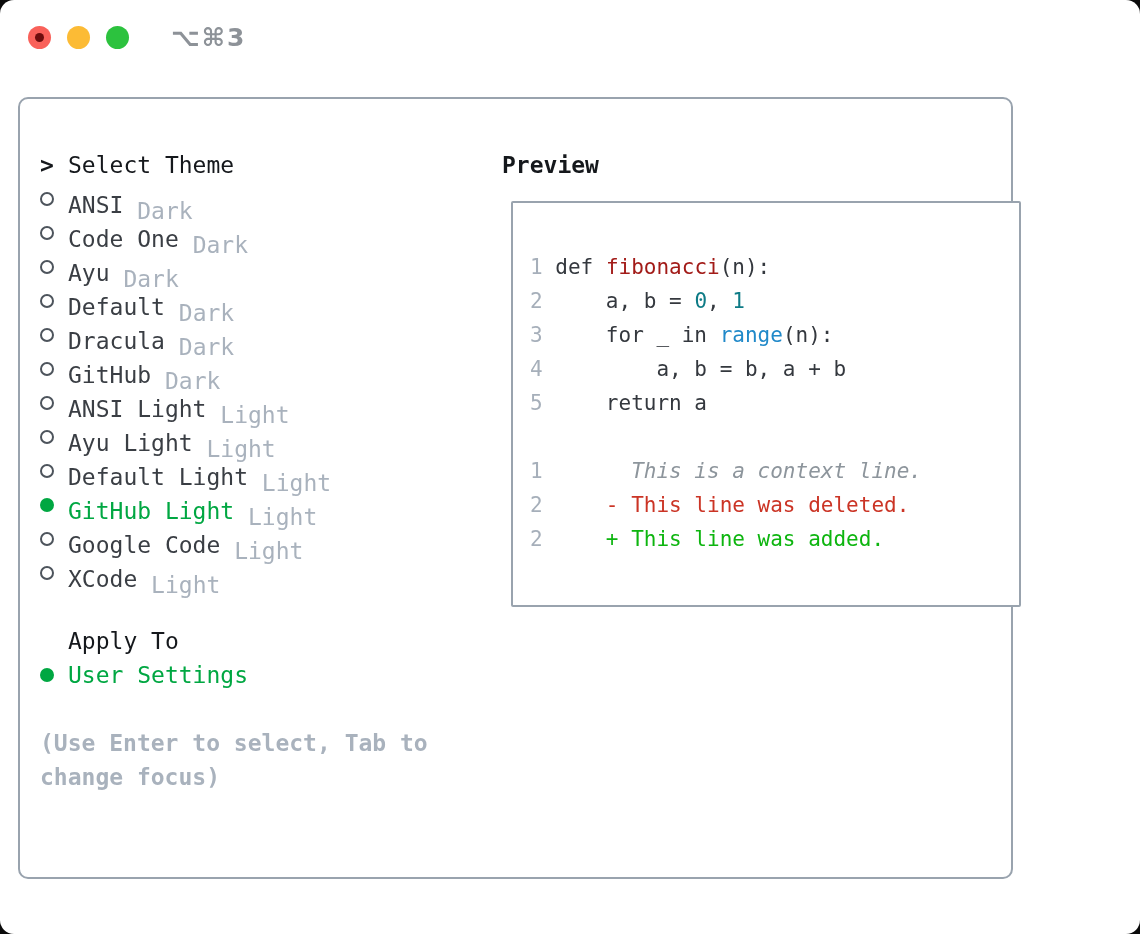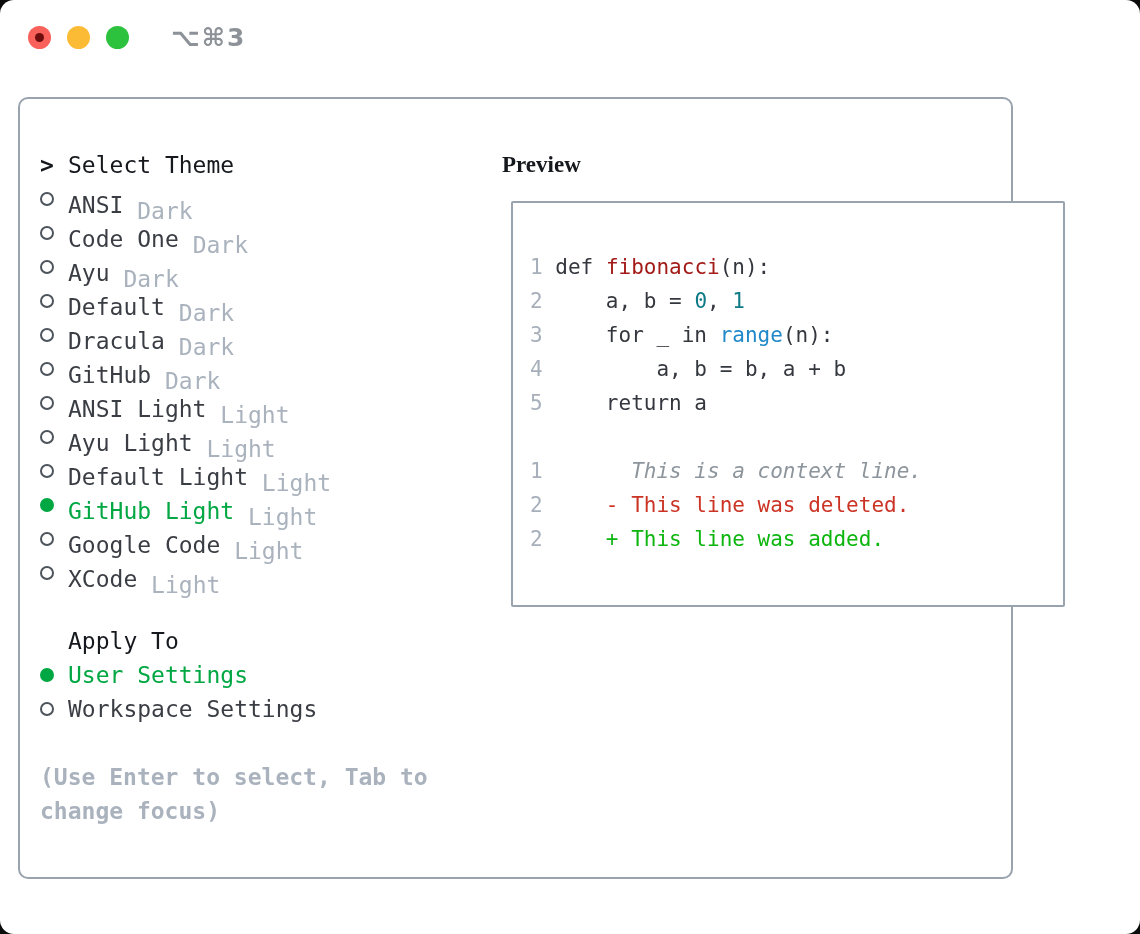--- a/index.html
+++ b/index.html
@@ -37,23 +37,23 @@
   .radio{width:14px;height:14px;box-sizing:border-box;border:2px solid var(--radio);border-radius:50%;}
   .radio.sel{background:var(--green);border-color:var(--green);}
   .t-name{color:var(--name);margin-top:12px;}
   .t-name.sel{color:var(--green);}
   .t-var{color:var(--muted);margin-top:24px;}
   .opt-name{color:var(--name);}
   .opt-name.sel{color:var(--green);}
   .hint{color:var(--muted);white-space:normal;width:440px;font-weight:bold;}
   
   .right-col{flex:1;font-size:23px;}
-  .preview-title{height:34px;line-height:34px;font-weight:bold;color:var(--header);white-space:pre;font-family:Liberation Serif, serif;}
+  .preview-title{height:34px;line-height:34px;font-weight:bold;color:var(--header);white-space:pre;}
   .preview-box{
-    margin-top:19px;margin-left:9px;width:554px;height:406px;box-sizing:border-box;
+    margin-top:19px;margin-left:9px;width:510px;height:406px;box-sizing:border-box;
     border:2px solid var(--border);border-radius:2px;background:#ffffff;
     padding:47px 0 0 17px;font-size:21px;line-height:34px;white-space:pre;overflow:hidden;
   }
   .code-line{height:34px;}
   .c-ln{color:var(--ln);}
   .c-code{color:var(--code);}
   .c-fn{color:var(--fn);}
   .c-num{color:var(--num);}
   .c-builtin{color:var(--builtin);}
   .c-ctx{color:var(--ctx);font-style:italic;}
@@ -95,21 +95,20 @@
         </div>
 
       <div class="spacer"></div>
 
       <div class="row">
         <span class="marker"></span><span class="hdr">Apply To</span>
       </div>
 
       <div>
           <div class="row"><span class="marker"><span class="radio sel"></span></span><span class="opt-name sel">User Settings</span></div>
-          <div class="row"><span class="marker"><span class="radio"></span></span><span class="opt-name">Workspace Settings</span></div>
         </div>
 
       <div class="spacer"></div>
 
       <div class="hint">(Use Enter to select, Tab to change focus)</div>
     </div>
 
     <div class="right-col">
       <div class="preview-title">Preview</div>
       <div class="preview-box"><div class="code-line"><span class="c-ln">1</span><span class="c-code"> def </span><span class="c-fn">fibonacci</span><span class="c-code">(n):</span></div><div class="code-line"><span class="c-ln">2</span><span class="c-code">     a, b = </span><span class="c-num">0</span><span class="c-code">, </span><span class="c-num">1</span></div><div class="code-line"><span class="c-ln">3</span><span class="c-code">     for _ in </span><span class="c-builtin">range</span><span class="c-code">(n):</span></div><div class="code-line"><span class="c-ln">4</span><span class="c-code">         a, b = b, a + b</span></div><div class="code-line"><span class="c-ln">5</span><span class="c-code">     return a</span></div><div class="code-line"></div><div class="code-line"><span class="c-ln">1</span><span class="c-ctx">       This is a context line.</span></div><div class="code-line"><span class="c-ln">2</span><span class="c-del">     - This line was deleted.</span></div><div class="code-line"><span class="c-ln">2</span><span class="c-add">     + This line was added.</span></div></div>

